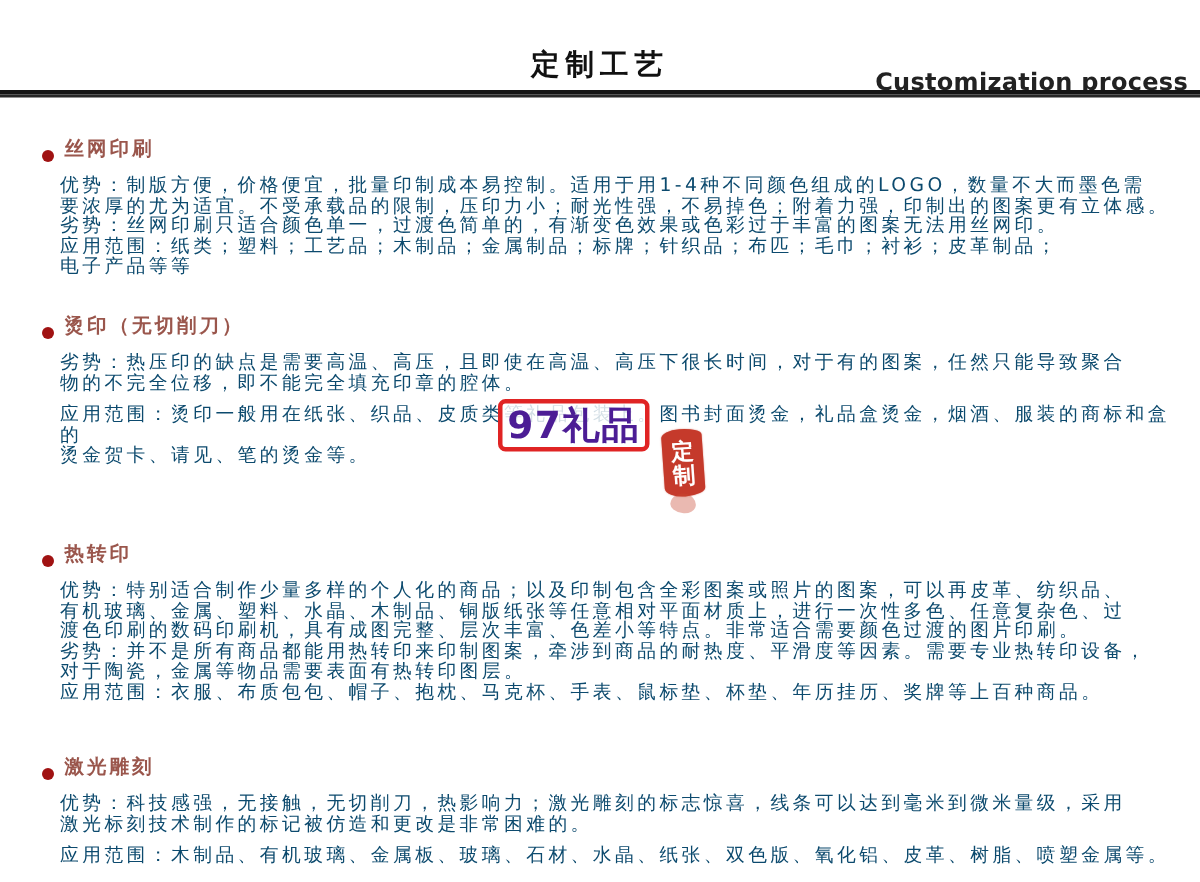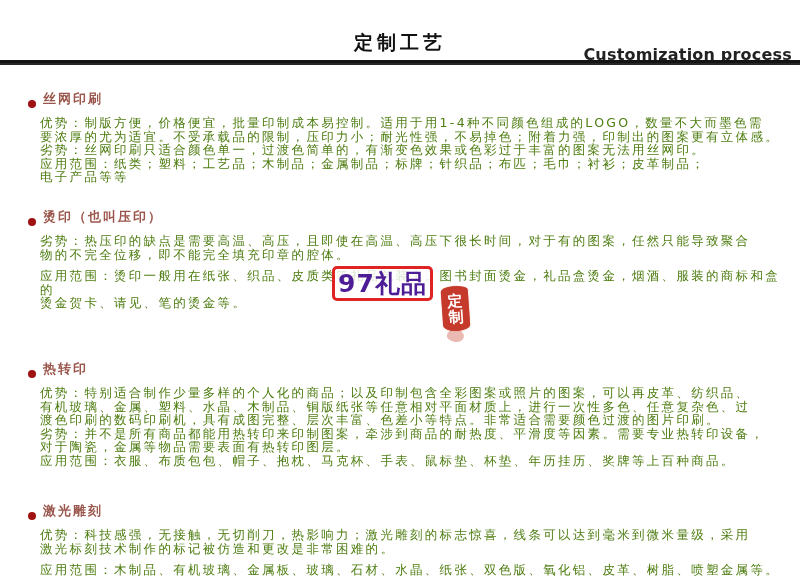--- a/index.html
+++ b/index.html
@@ -17,21 +17,21 @@
                  border-bottom:2px solid #262626; }
 
   
   .sec { position:absolute; left:28px; width:752px; }
   .sec-head { display:flex; align-items:flex-end; }
   .bullet { width:8px; height:8px; border-radius:50%; background:#a01212;
             flex:0 0 8px; margin-right:7px; }
   .sec-title { font-size:13px; font-weight:bold; color:#9a564c; letter-spacing:2px; }
   .sec-body { margin-top:8px; padding-left:12px; }
   .para { font-size:12.5px; line-height:13.6px; letter-spacing:2.3px;
-          color:#4d7c0f; white-space:pre-line; margin-bottom:8px; }
+          color:#0c4a6e; white-space:pre-line; margin-bottom:8px; }
   .para:last-child { margin-bottom:0; }
 
   #sec-1 { top:90px; }
   #sec-2 { top:208px; }
   #sec-3 { top:360px; }
   #sec-4 { top:502px; }
 
   
   .watermark-box { position:absolute; left:332px; top:266px; width:101px; height:35px;
                    border:3px solid #e02424; border-radius:5px;
@@ -68,21 +68,21 @@
 要浓厚的尤为适宜。不受承载品的限制，压印力小；耐光性强，不易掉色；附着力强，印制出的图案更有立体感。
 劣势：丝网印刷只适合颜色单一，过渡色简单的，有渐变色效果或色彩过于丰富的图案无法用丝网印。
 应用范围：纸类；塑料；工艺品；木制品；金属制品；标牌；针织品；布匹；毛巾；衬衫；皮革制品；
 电子产品等等</p>
     </div>
   </section>
 
   <section class="sec" id="sec-2">
     <div class="sec-head">
       <span class="bullet"></span>
-      <span class="sec-title">烫印（也叫压印）</span>
+      <span class="sec-title">烫印（无切削刀）</span>
     </div>
     <div class="sec-body">
       <p class="para">劣势：热压印的缺点是需要高温、高压，且即使在高温、高压下很长时间，对于有的图案，任然只能导致聚合
 物的不完全位移，即不能完全填充印章的腔体。</p>
       <p class="para">应用范围：烫印一般用在纸张、织品、皮质类等礼品包装上。图书封面烫金，礼品盒烫金，烟酒、服装的商标和盒的
 烫金贺卡、请见、笔的烫金等。</p>
     </div>
   </section>
 
   <section class="sec" id="sec-3">

